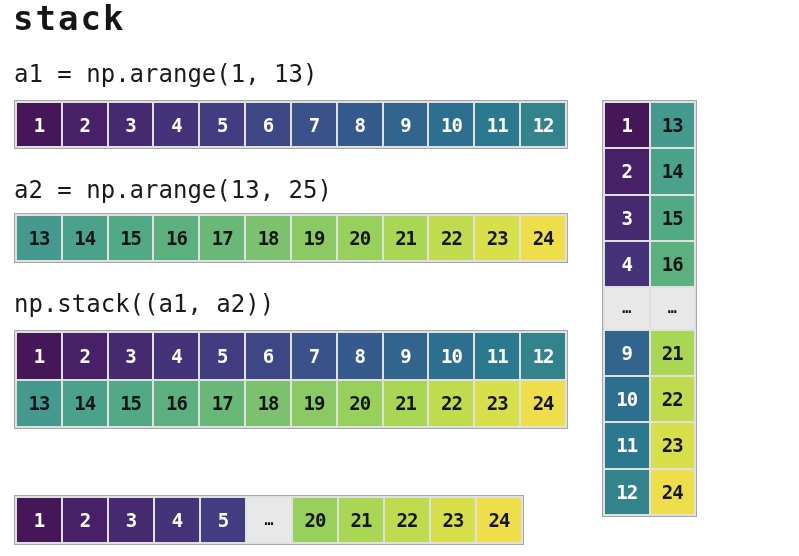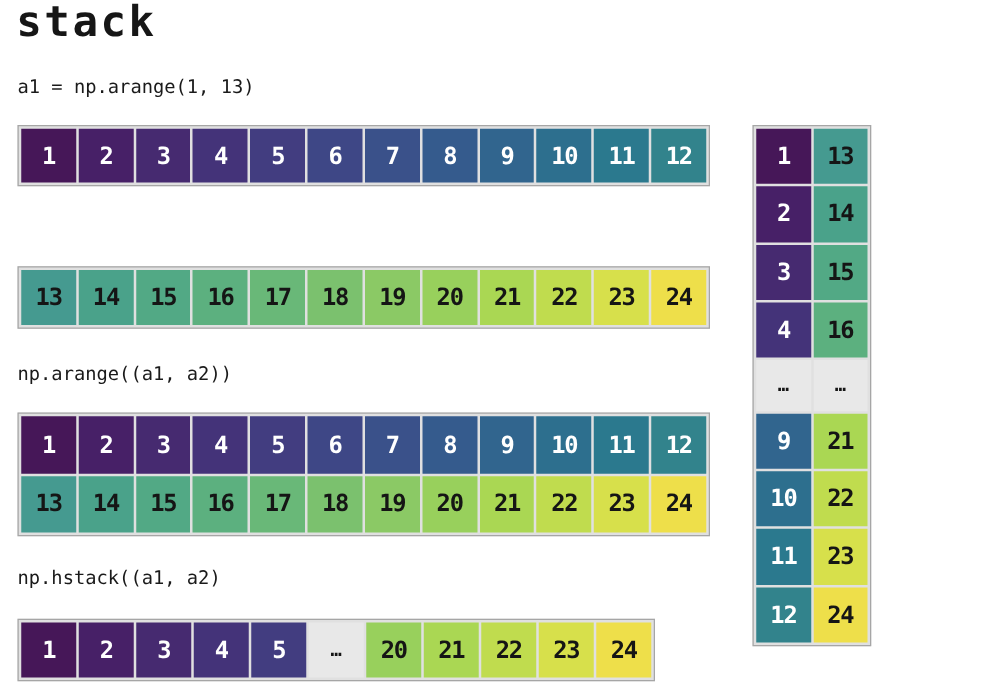--- a/index.html
+++ b/index.html
@@ -19,21 +19,21 @@
     position: absolute;
     left: 13px;
     top: -2px;
     font-size: 34px;
     font-weight: bold;
     letter-spacing: 2px;
     color: #161616;
   }
   .code-label {
     position: absolute;
-    font-size: 15px;
+    font-size: 24px;
     font-weight: 500;
     color: #1a1a1a;
     white-space: pre;
   }
   .grid {
     position: absolute;
     display: grid;
     gap: 2px;
     padding: 2px;
     box-sizing: border-box;
@@ -84,36 +84,37 @@
       <div class="cell" style="background: rgb(66, 61, 128); color: rgb(255, 255, 255);">5</div>
       <div class="cell" style="background: rgb(62, 71, 134); color: rgb(255, 255, 255);">6</div>
       <div class="cell" style="background: rgb(58, 81, 138); color: rgb(255, 255, 255);">7</div>
       <div class="cell" style="background: rgb(53, 91, 141); color: rgb(255, 255, 255);">8</div>
       <div class="cell" style="background: rgb(49, 101, 142); color: rgb(255, 255, 255);">9</div>
       <div class="cell" style="background: rgb(45, 111, 142); color: rgb(255, 255, 255);">10</div>
       <div class="cell" style="background: rgb(43, 121, 142); color: rgb(255, 255, 255);">11</div>
       <div class="cell" style="background: rgb(50, 131, 140); color: rgb(255, 255, 255);">12</div>
     </div>
 
+  <div class="code-label" id="label-a2">a2 = np.arange(13, 25)</div>
   <div class="grid cols-12" id="row-a2">
       <div class="cell" style="background: rgb(69, 154, 144); color: rgb(21, 21, 21);">13</div>
       <div class="cell" style="background: rgb(74, 162, 138); color: rgb(21, 21, 21);">14</div>
       <div class="cell" style="background: rgb(82, 169, 133); color: rgb(21, 21, 21);">15</div>
       <div class="cell" style="background: rgb(92, 176, 127); color: rgb(21, 21, 21);">16</div>
       <div class="cell" style="background: rgb(105, 184, 120); color: rgb(21, 21, 21);">17</div>
       <div class="cell" style="background: rgb(123, 193, 110); color: rgb(21, 21, 21);">18</div>
       <div class="cell" style="background: rgb(139, 201, 101); color: rgb(21, 21, 21);">19</div>
       <div class="cell" style="background: rgb(152, 208, 92); color: rgb(21, 21, 21);">20</div>
       <div class="cell" style="background: rgb(170, 215, 83); color: rgb(21, 21, 21);">21</div>
       <div class="cell" style="background: rgb(192, 220, 78); color: rgb(21, 21, 21);">22</div>
       <div class="cell" style="background: rgb(215, 224, 75); color: rgb(21, 21, 21);">23</div>
       <div class="cell" style="background: rgb(238, 223, 74); color: rgb(21, 21, 21);">24</div>
     </div>
 
-  <div class="code-label" id="label-stack">np.arange((a1, a2))</div>
+  <div class="code-label" id="label-stack">np.stack((a1, a2))</div>
   <div class="grid cols-12" id="grid-stack">
       <div class="cell" style="background: rgb(70, 23, 88); color: rgb(255, 255, 255);">1</div>
       <div class="cell" style="background: rgb(71, 32, 103); color: rgb(255, 255, 255);">2</div>
       <div class="cell" style="background: rgb(70, 42, 112); color: rgb(255, 255, 255);">3</div>
       <div class="cell" style="background: rgb(68, 51, 121); color: rgb(255, 255, 255);">4</div>
       <div class="cell" style="background: rgb(66, 61, 128); color: rgb(255, 255, 255);">5</div>
       <div class="cell" style="background: rgb(62, 71, 134); color: rgb(255, 255, 255);">6</div>
       <div class="cell" style="background: rgb(58, 81, 138); color: rgb(255, 255, 255);">7</div>
       <div class="cell" style="background: rgb(53, 91, 141); color: rgb(255, 255, 255);">8</div>
       <div class="cell" style="background: rgb(49, 101, 142); color: rgb(255, 255, 255);">9</div>
@@ -127,21 +128,20 @@
       <div class="cell" style="background: rgb(105, 184, 120); color: rgb(21, 21, 21);">17</div>
       <div class="cell" style="background: rgb(123, 193, 110); color: rgb(21, 21, 21);">18</div>
       <div class="cell" style="background: rgb(139, 201, 101); color: rgb(21, 21, 21);">19</div>
       <div class="cell" style="background: rgb(152, 208, 92); color: rgb(21, 21, 21);">20</div>
       <div class="cell" style="background: rgb(170, 215, 83); color: rgb(21, 21, 21);">21</div>
       <div class="cell" style="background: rgb(192, 220, 78); color: rgb(21, 21, 21);">22</div>
       <div class="cell" style="background: rgb(215, 224, 75); color: rgb(21, 21, 21);">23</div>
       <div class="cell" style="background: rgb(238, 223, 74); color: rgb(21, 21, 21);">24</div>
     </div>
 
-  <div class="code-label" id="label-hstack">np.hstack((a1, a2)</div>
   <div class="grid cols-11" id="row-hstack">
       <div class="cell" style="background: rgb(70, 23, 88); color: rgb(255, 255, 255);">1</div>
       <div class="cell" style="background: rgb(71, 32, 103); color: rgb(255, 255, 255);">2</div>
       <div class="cell" style="background: rgb(70, 42, 112); color: rgb(255, 255, 255);">3</div>
       <div class="cell" style="background: rgb(68, 51, 121); color: rgb(255, 255, 255);">4</div>
       <div class="cell" style="background: rgb(66, 61, 128); color: rgb(255, 255, 255);">5</div>
       <div class="cell ellipsis" style="background: rgb(232, 232, 232); color: rgb(21, 21, 21);">…</div>
       <div class="cell" style="background: rgb(152, 208, 92); color: rgb(21, 21, 21);">20</div>
       <div class="cell" style="background: rgb(170, 215, 83); color: rgb(21, 21, 21);">21</div>
       <div class="cell" style="background: rgb(192, 220, 78); color: rgb(21, 21, 21);">22</div>

